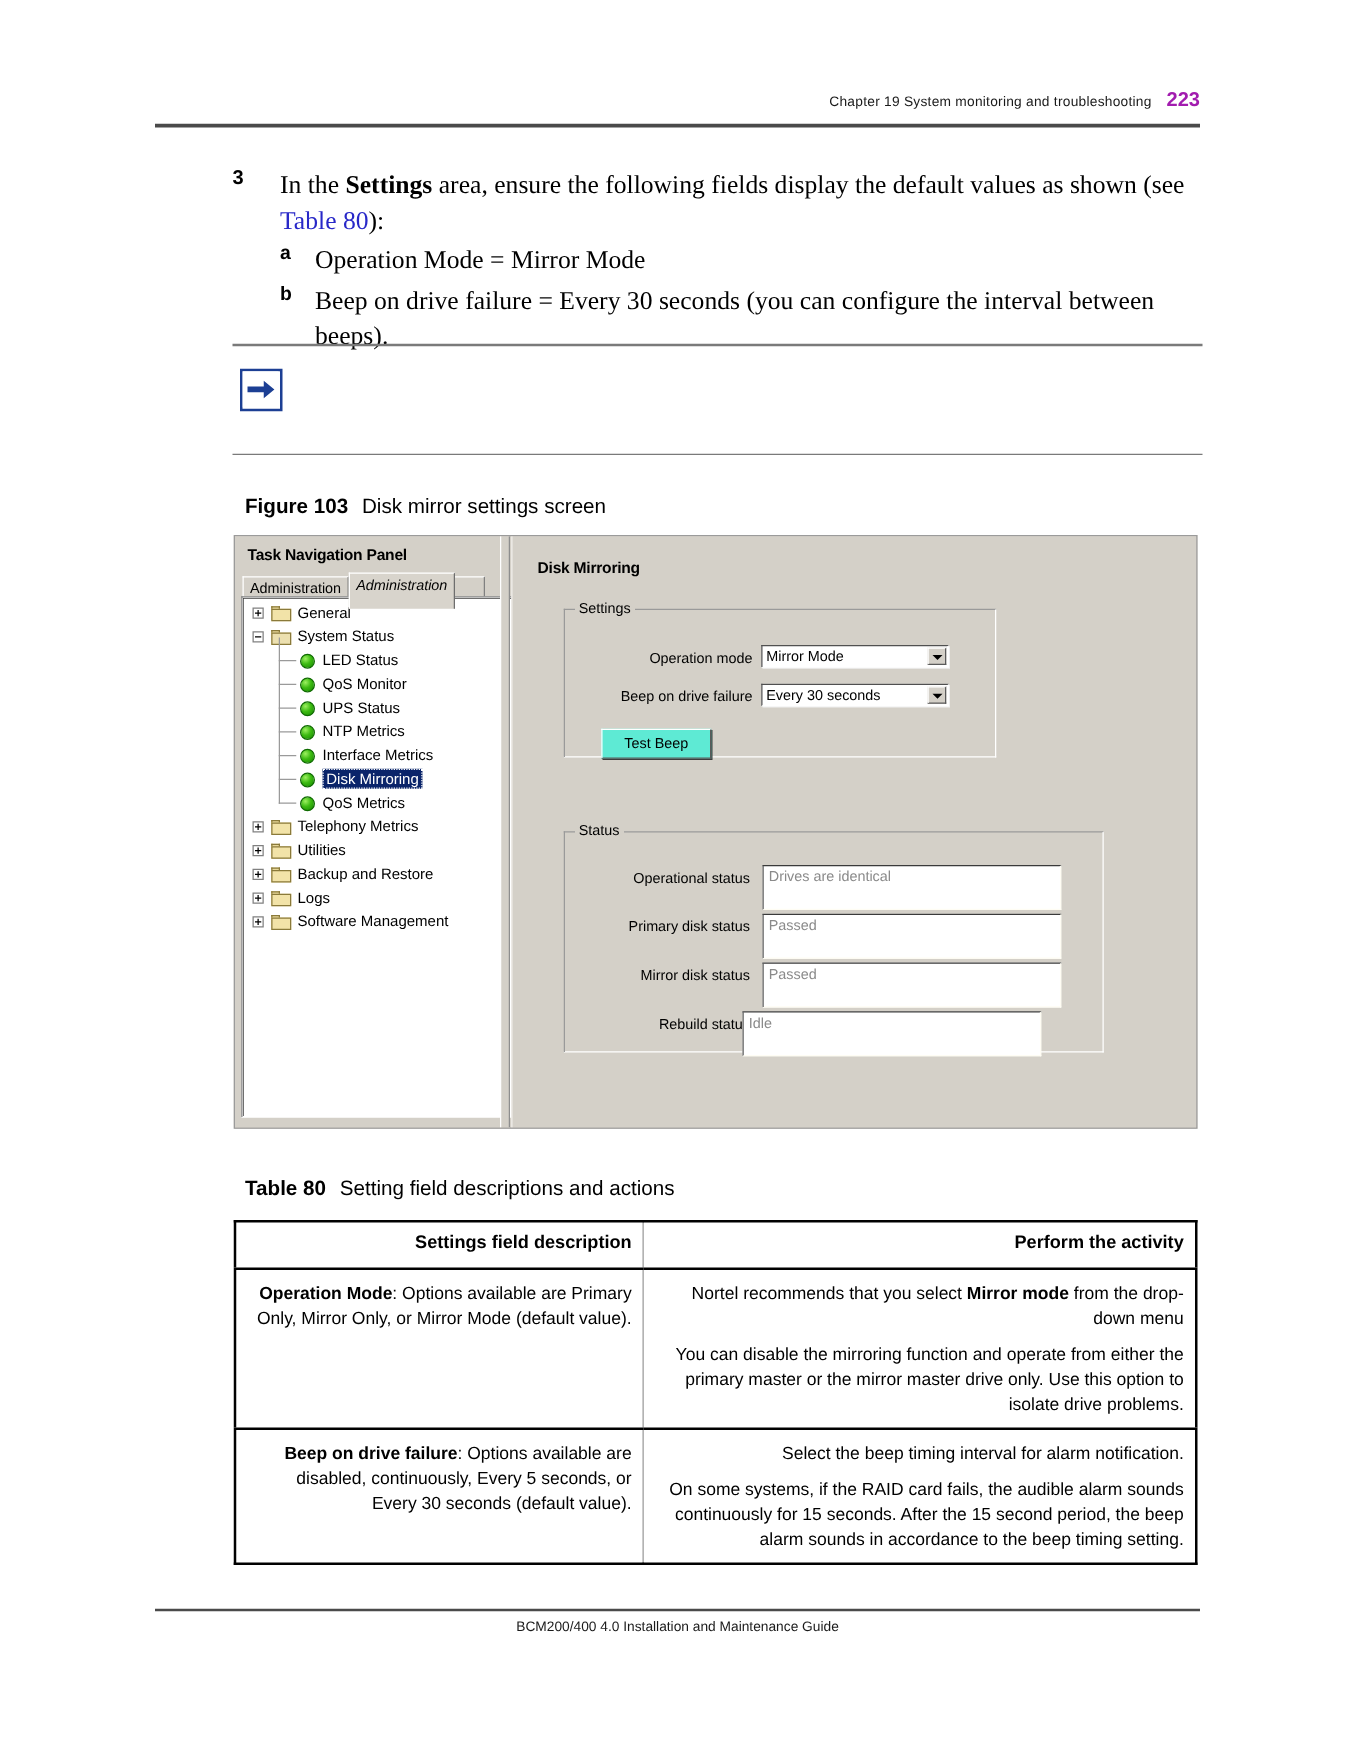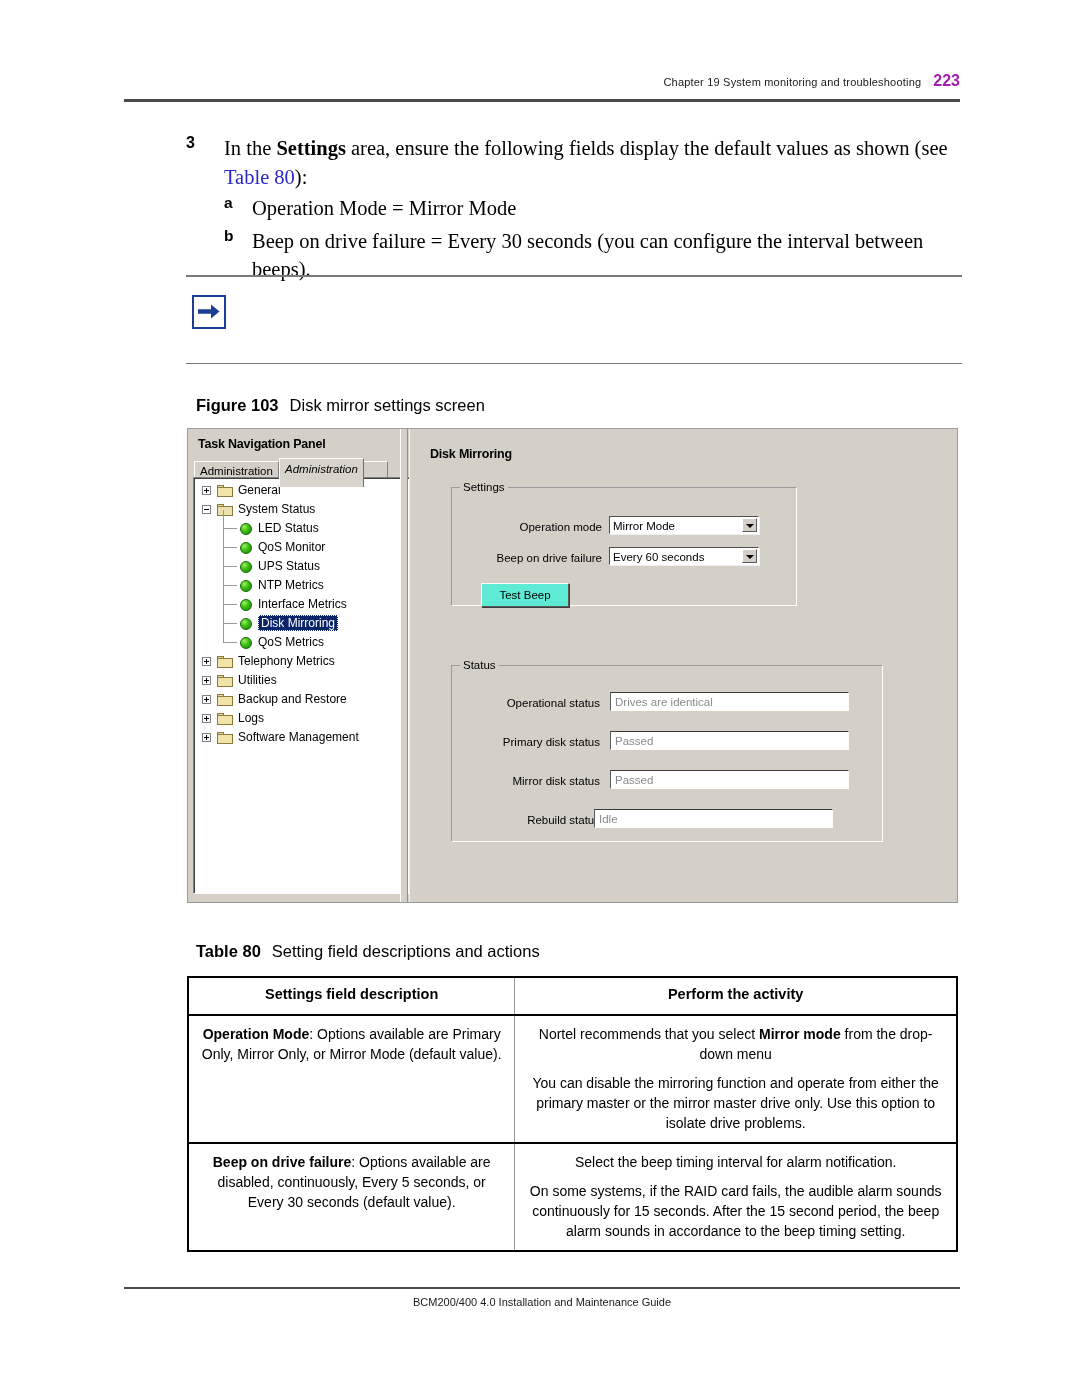--- a/index.html
+++ b/index.html
@@ -240,21 +240,21 @@
   .btn {
     position:absolute; background:#5eead4;
     border:1px solid #ffffff;
     border-right-color:#5a5a5a; border-bottom-color:#5a5a5a;
     box-shadow: 1px 1px 0 #3c3c3c;
     font-size:11.5px; color:#000;
     display:flex; align-items:center; justify-content:center;
     font-family:"Liberation Sans", sans-serif;
   }
   .rofield {
-    position:absolute; height:19px; background:#ffffff;
+    position:absolute; height:36px; background:#ffffff;
     border:1px solid #fffdf4;
     border-top-color:#3a3a3a; border-left-color:#5c5c5c;
   }
   .rofield .rval {
     position:absolute; left:4px; top:1px; font-size:11.5px; line-height:16px;
     color:#8a8a8a;
   }
 
   
   .tbl-caption {
@@ -264,21 +264,21 @@
   .tbl-caption .t-lbl { font-weight:bold; }
   .tbl-caption .t-title { margin-left:11px; }
 
   table.data {
     position:absolute; left:187px; top:976px; width:771px;
     border-collapse:collapse;
     font-family:"Liberation Sans", sans-serif;
   }
   table.data th, table.data td {
     border:1px solid #9a9a9a;
-    text-align:center; vertical-align:top;
+    text-align:right; vertical-align:top;
     padding:8px 9px 9px 9px;
   }
   table.data { border:2px solid #000; }
   table.data thead th {
     font-size:14.5px; font-weight:bold;
     border-bottom:2px solid #000;
     padding-bottom:12px;
   }
   table.data tbody td { font-size:14px; line-height:20px; }
   table.data tbody tr + tr td { border-top:2px solid #000; }
@@ -455,21 +455,21 @@
       <legend>Settings</legend>
 
       <div class="fld-label" style="left:8px; top:27px; width:142px;">Operation mode</div>
       <div class="combo" style="left:157px; top:23px; width:150px;">
         <span class="cval">Mirror Mode</span>
         <span class="arrowbtn"></span>
       </div>
 
       <div class="fld-label" style="left:8px; top:58px; width:142px;">Beep on drive failure</div>
       <div class="combo" style="left:157px; top:54px; width:150px;">
-        <span class="cval">Every 60 seconds</span>
+        <span class="cval">Every 30 seconds</span>
         <span class="arrowbtn"></span>
       </div>
 
       <div class="btn" style="left:29px; top:90px; width:88px; height:24px;">Test Beep</div>
     </fieldset>
 
     <fieldset class="grp grp-status">
       <legend>Status</legend>
 
       <div class="fld-label" style="left:8px; top:25px; width:140px;">Operational status</div>

